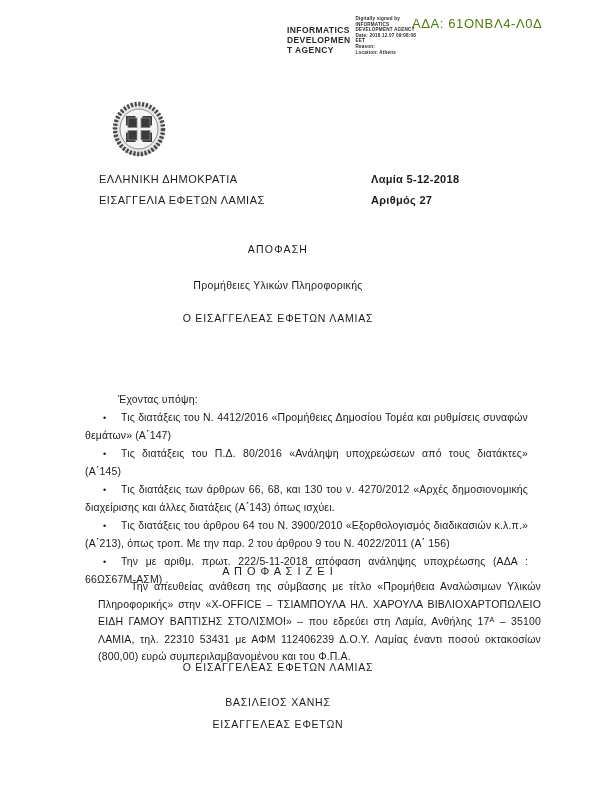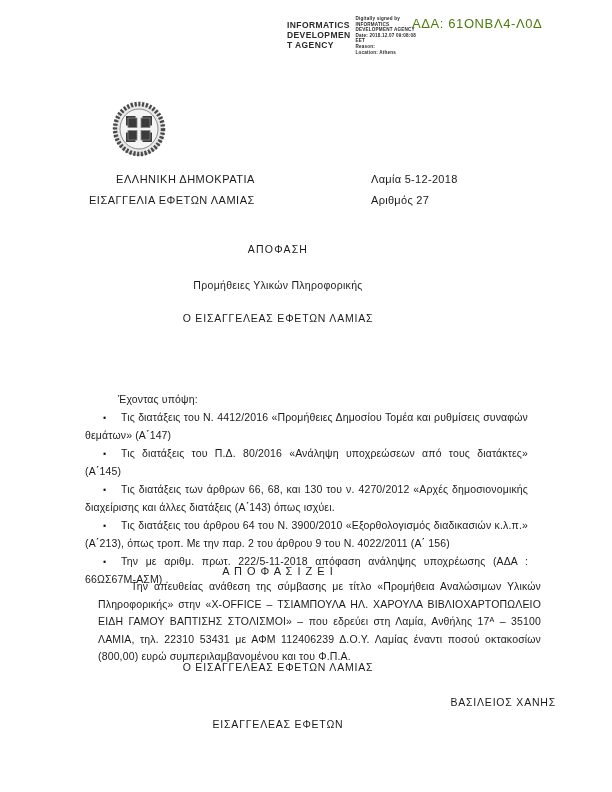--- a/index.html
+++ b/index.html
@@ -20,21 +20,21 @@
     top: 16px; left: 412px;
     font-size: 13px;
     letter-spacing: 0.6px;
     color: #4d7c0f;
     white-space: nowrap;
   }
   .stamp {
     position: absolute;
     top: 15px; left: 287px;
     display: flex;
-    align-items: center;
+    align-items: flex-end;
   }
   .stamp-agency {
     font-size: 8.5px;
     font-weight: bold;
     line-height: 10px;
     letter-spacing: 0.4px;
     white-space: pre-line;
     color: #2a2a2a;
   }
   .stamp-details {
@@ -51,52 +51,52 @@
   
   .emblem {
     position: absolute;
     top: 97px; left: 111px;
     width: 56px; height: 68px;
   }
 
   
   .hdr-left {
     position: absolute;
-    top: 169px; left: 89px;
+    top: 169px; left: 99px;
     font-size: 11px;
     line-height: 20.5px;
     letter-spacing: 0.5px;
     white-space: nowrap;
-    text-align: right;
   }
   .hdr-right {
     position: absolute;
     top: 169px; left: 371px;
     font-size: 11px;
     line-height: 20.5px;
     letter-spacing: 0.3px;
     white-space: nowrap;
+    font-weight: bold;
   }
 
   
   .cline {
     position: absolute;
     left: 0; width: 556px;
     text-align: center;
     font-size: 10.5px;
     letter-spacing: 0.5px;
     white-space: nowrap;
   }
   .t1 { top: 243px; letter-spacing: 1.2px; }
   .t2 { top: 261px; letter-spacing: 1.0px; }
   .t3 { top: 279px; letter-spacing: 0.3px; }
   .issuer1 { top: 312px; letter-spacing: 0.8px; }
   .decide-heading { top: 545px; font-size: 11px; letter-spacing: 1px; margin-top: 20px; }
   .issuer2 { top: 661px; letter-spacing: 0.8px; }
-  .sig-name { top: 696px; letter-spacing: 0.8px; text-align: right; }
+  .sig-name { top: 696px; letter-spacing: 0.8px; }
   .sig-title { top: 718px; letter-spacing: 0.8px; }
 
   
   .preamble {
     position: absolute;
     top: 349px; left: 85px;
     width: 443px;
     font-size: 10.5px;
     line-height: 17.5px;
     letter-spacing: 0.15px;

